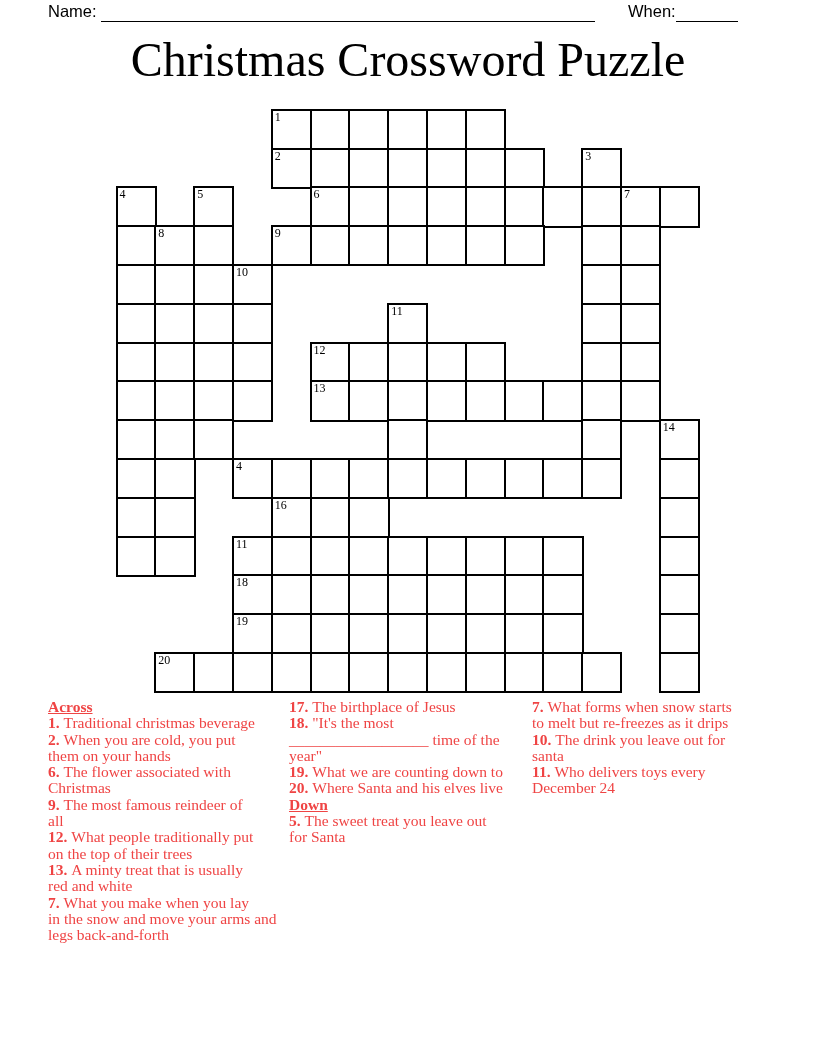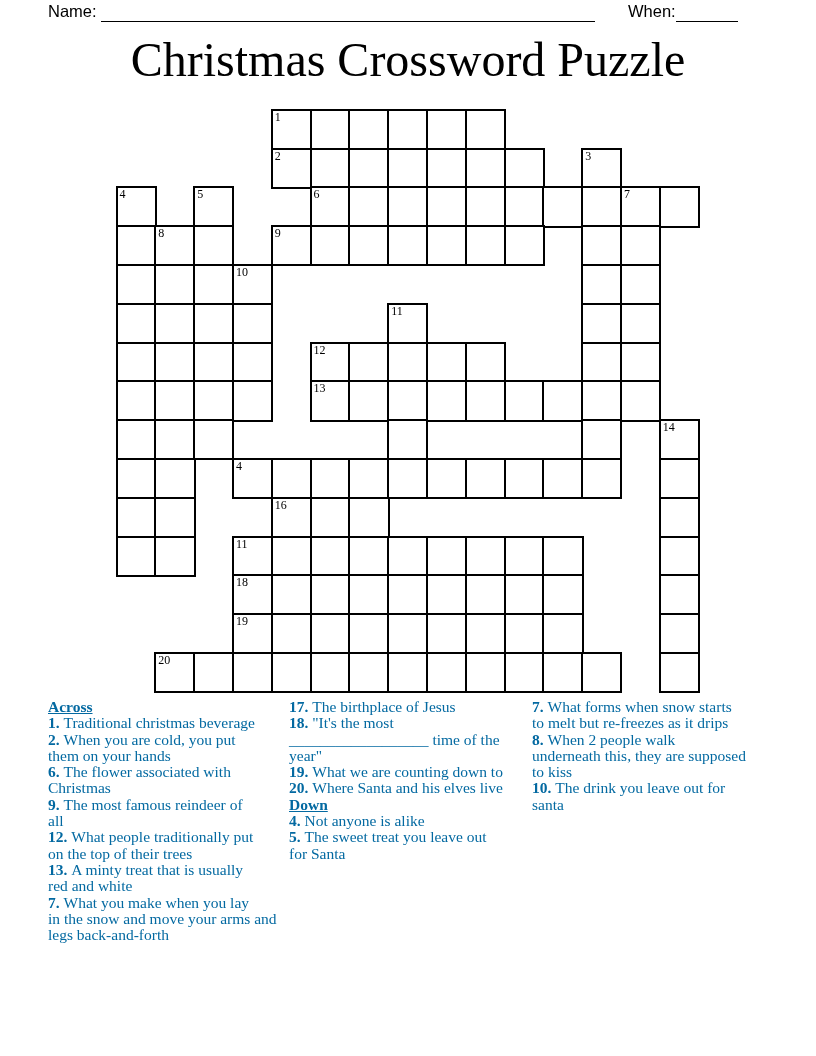--- a/index.html
+++ b/index.html
@@ -30,21 +30,21 @@
     position:absolute;box-sizing:border-box;background:#fff;
     border:2.5px solid #000;
   }
   .cell .num{
     position:absolute;left:2px;top:-1px;
     font-family:"Liberation Serif", serif;font-size:12px;line-height:14px;color:#000;
   }
   
   .clue-col{
     position:absolute;top:699px;
-    font-family:"Liberation Serif", serif;font-size:15.5px;line-height:16.3px;color:#0369a1;
+    font-family:"Liberation Serif", serif;font-size:15.5px;line-height:16.3px;color:#ef4444;
   }
   #clue-col-0{left:48px;width:246px;}
   #clue-col-1{left:289px;width:243px;}
   #clue-col-2{left:532px;width:252px;}
   .clue-col p{margin:0;white-space:pre-line;}
   .clue-head{font-weight:bold;text-decoration:underline;}
   .clue-num{font-weight:bold;}
 </style>
 </head>
 <body>
@@ -262,25 +262,23 @@
 legs back-and-forth</p>
   </div>
 <div id="clue-col-1" class="clue-col">
     <p><span class="clue-num">17. </span>The birthplace of Jesus</p>
     <p><span class="clue-num">18. </span>"It's the most
 __________________ time of the
 year"</p>
     <p><span class="clue-num">19. </span>What we are counting down to</p>
     <p><span class="clue-num">20. </span>Where Santa and his elves live</p>
     <p class="clue-head">Down</p>
-    <p><span class="clue-num">4. </span>Not anyone is alike</p>
     <p><span class="clue-num">5. </span>The sweet treat you leave out
 for Santa</p>
   </div>
 <div id="clue-col-2" class="clue-col">
     <p><span class="clue-num">7. </span>What forms when snow starts
 to melt but re-freezes as it drips</p>
-    <p><span class="clue-num">8. </span>When 2 people walk
-underneath this, they are supposed
-to kiss</p>
     <p><span class="clue-num">10. </span>The drink you leave out for
 santa</p>
+    <p><span class="clue-num">11. </span>Who delivers toys every
+December 24</p>
   </div>
 
 </body></html>

